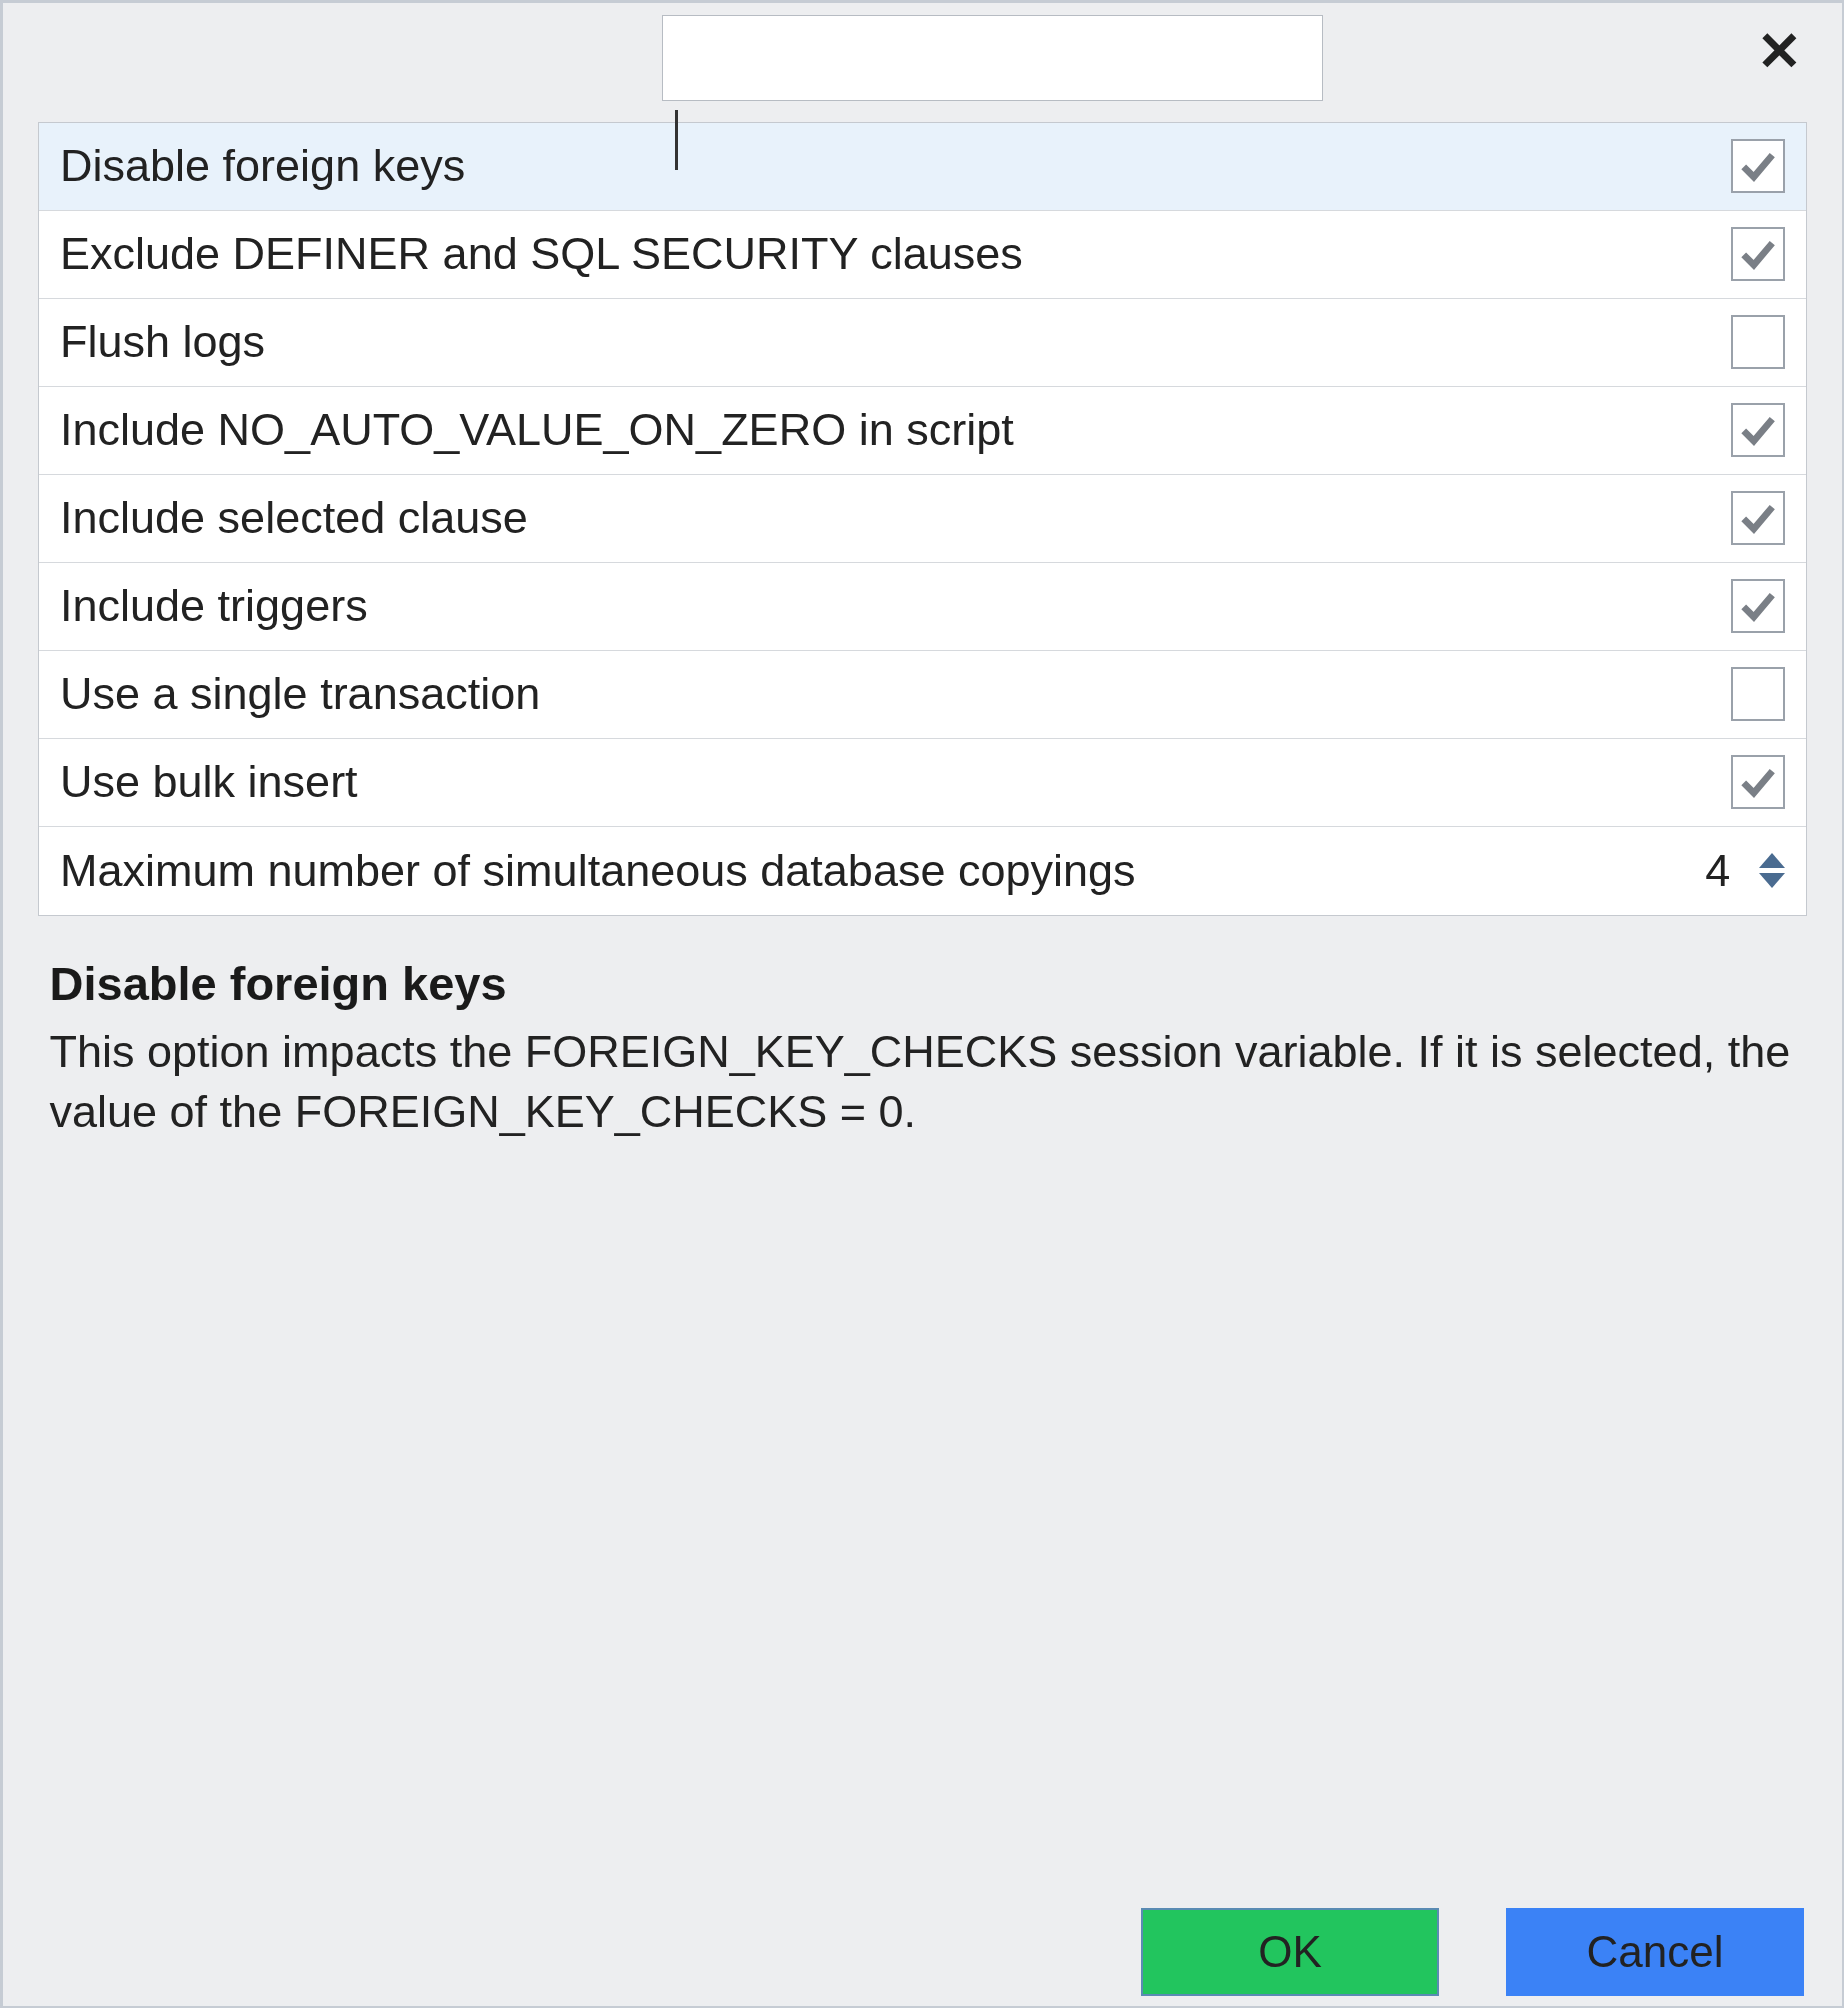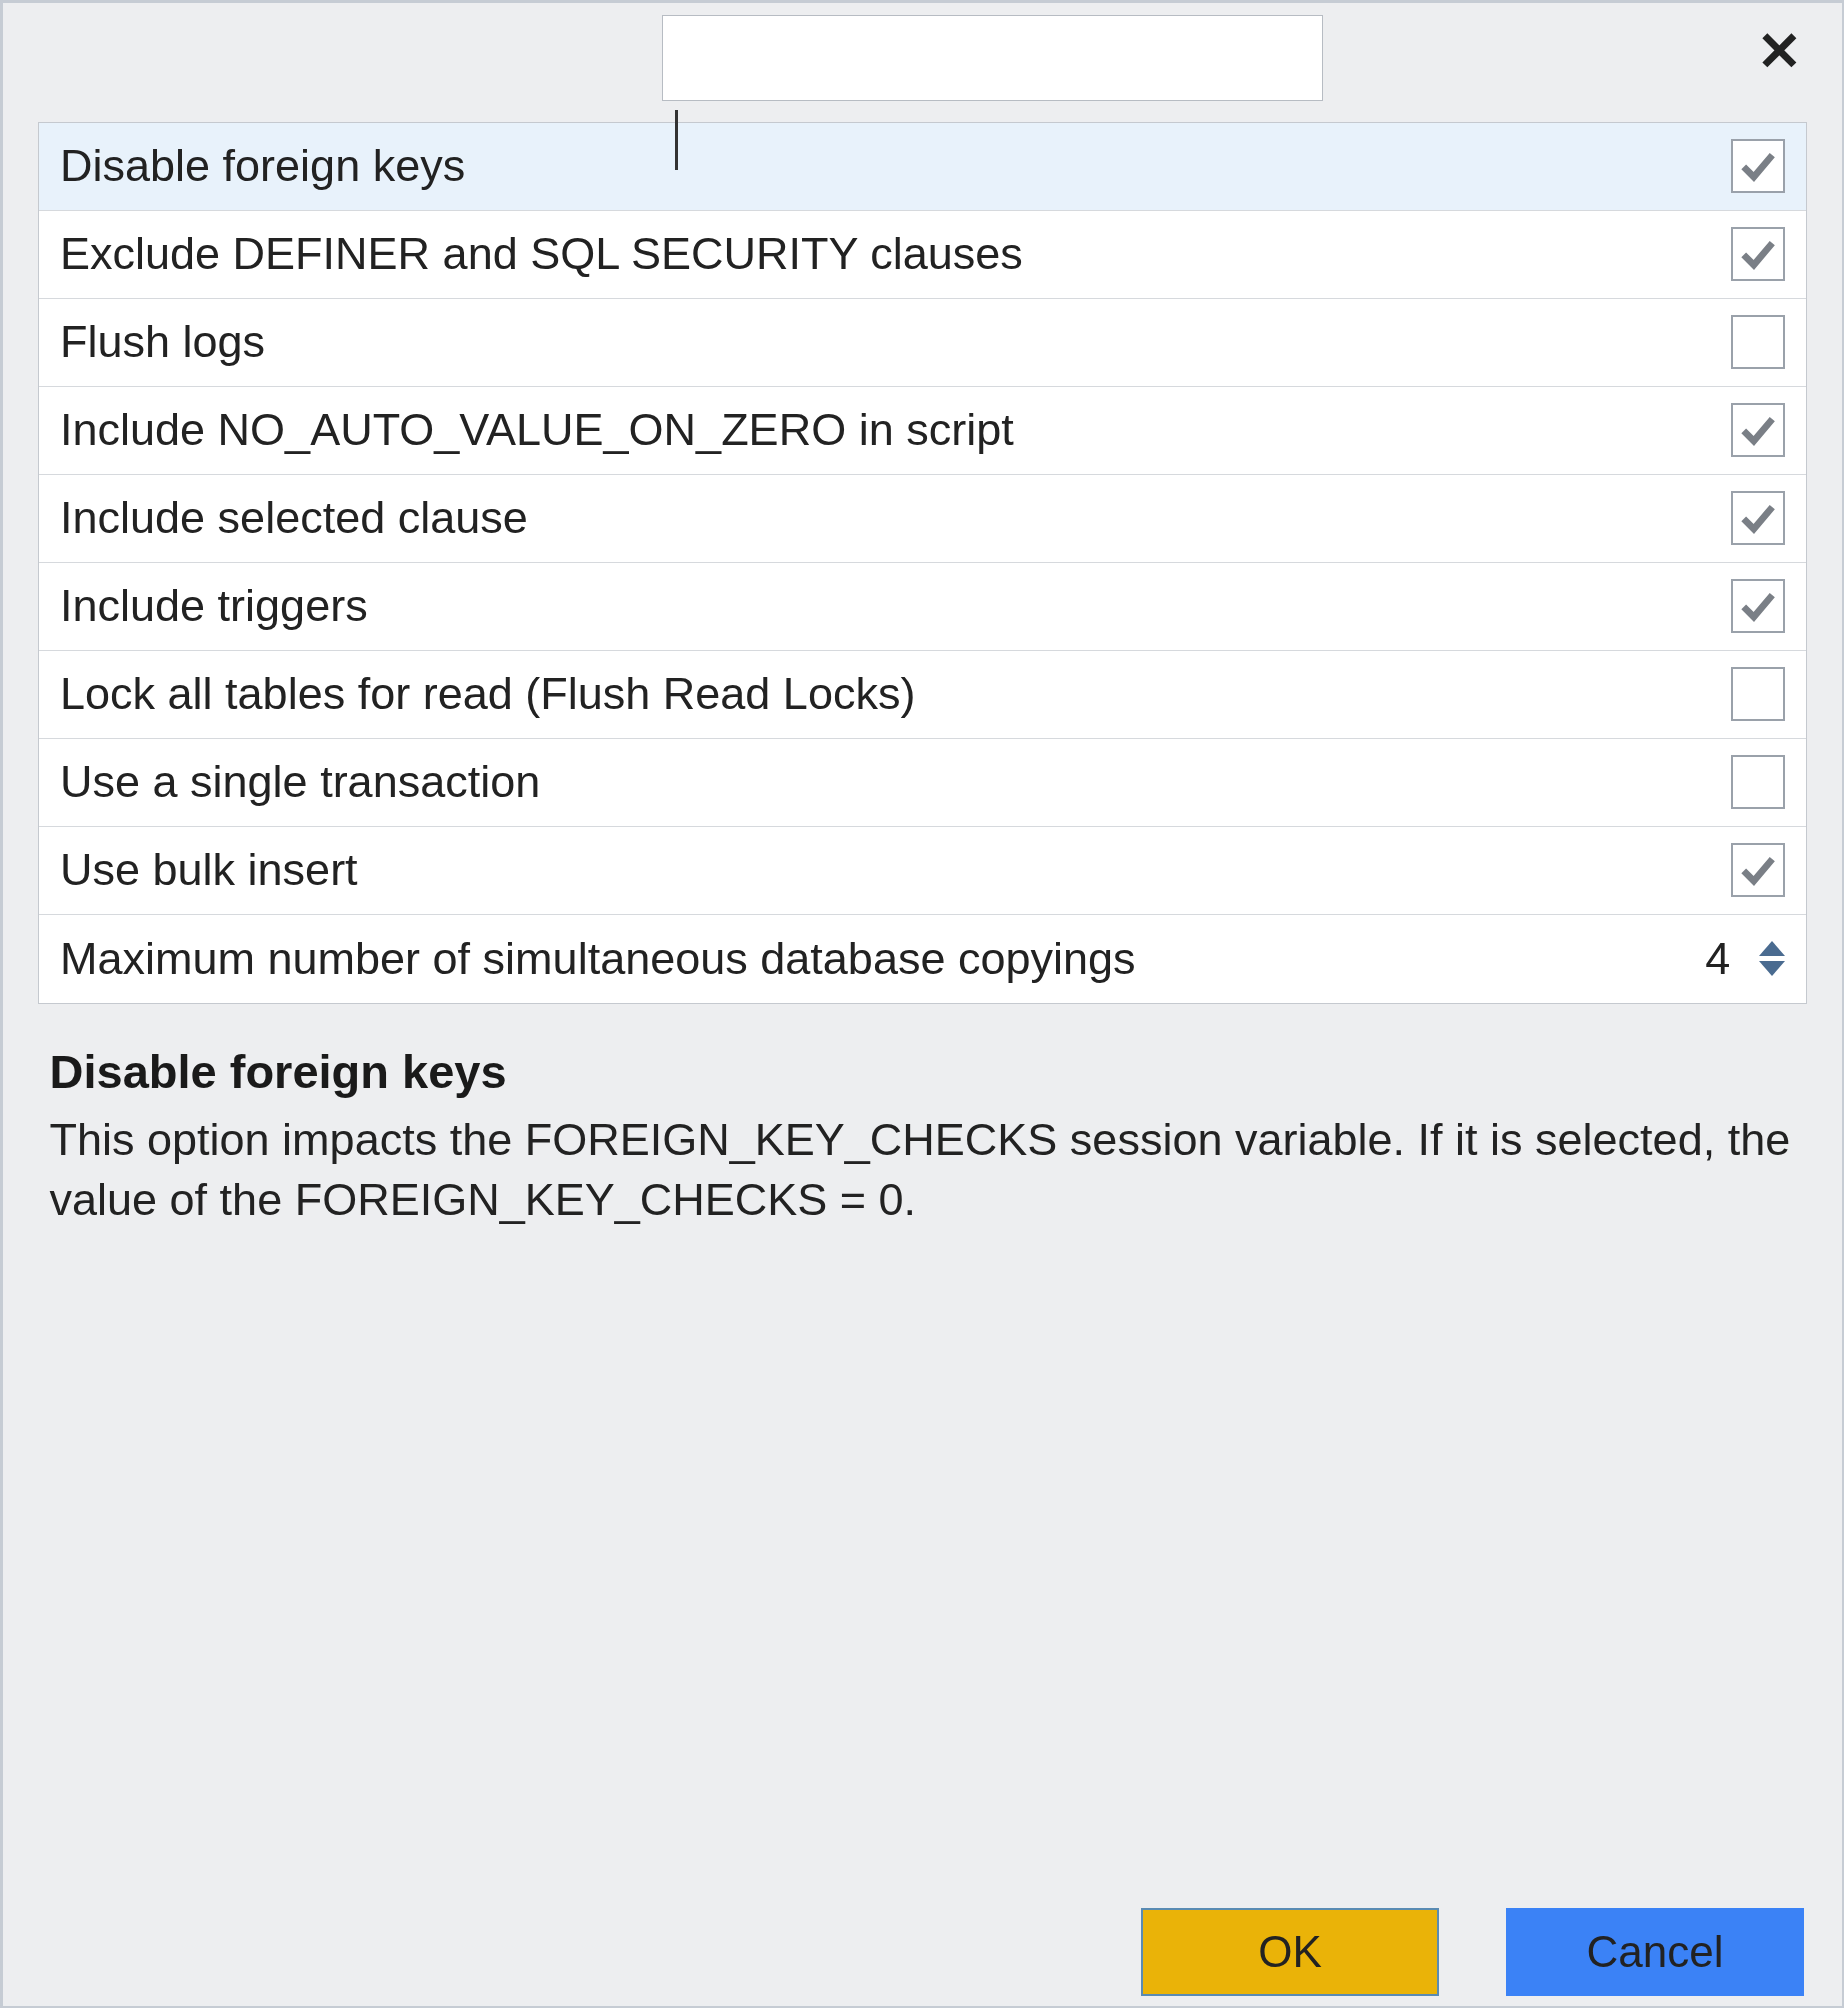--- a/index.html
+++ b/index.html
@@ -132,21 +132,21 @@
   }
   .btn {
     min-width: 298px;
     height: 88px;
     font-size: 44px;
     display: flex; align-items: center; justify-content: center;
     background: #3b82f6;
     border: 1.9px solid transparent;
     cursor: pointer;
   }
-  .btn.primary { border: 2.9px solid #5a8bb3; background: #eab308; }
+  .btn.primary { border: 2.9px solid #5a8bb3; background: #22c55e; }
 </style>
 </head>
 <body>
 
 <div class="dialog">
 
   <div class="close-x">✕</div>
 
 
   <div class="search-row">
@@ -196,24 +196,20 @@
       </div>
       <div class="row">
         <div class="lbl">Include triggers</div>
         <div class="chk">
           <svg viewBox="0 0 50 50">
             <polyline class="tick" points="8,26 20,38 42,12"></polyline>
           </svg>
         </div>
       </div>
       <div class="row">
-        <div class="lbl">Lock all tables for read (Flush Read Locks)</div>
-        <div class="chk"></div>
-      </div>
-      <div class="row">
         <div class="lbl">Use a single transaction</div>
         <div class="chk"></div>
       </div>
       <div class="row">
         <div class="lbl">Use bulk insert</div>
         <div class="chk">
           <svg viewBox="0 0 50 50">
             <polyline class="tick" points="8,26 20,38 42,12"></polyline>
           </svg>
         </div>

